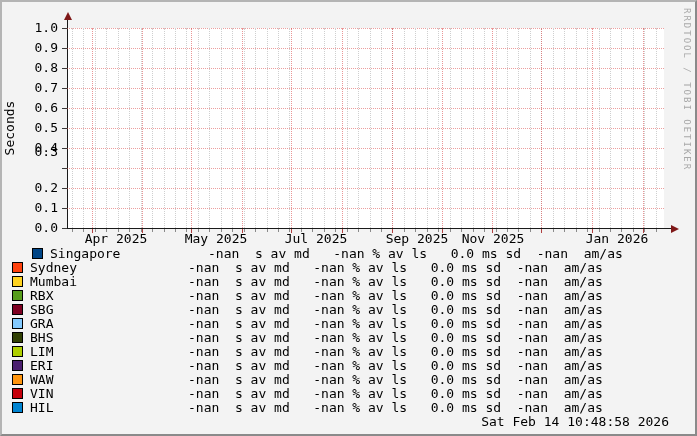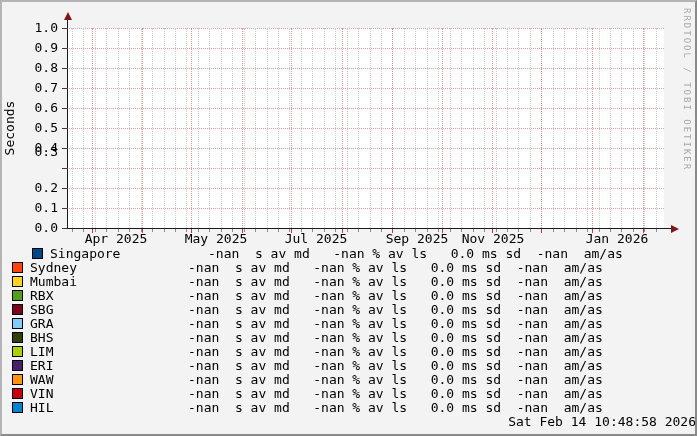--- a/index.html
+++ b/index.html
@@ -30,21 +30,21 @@
   .watermark { position:absolute; top:8px; right:3px; writing-mode:vertical-rl;
     font-size:9px; letter-spacing:2px; color:#a8a8a8; }
   .ylab { position:absolute; left:28px; width:30px; text-align:right; }
   .xlab { position:absolute; width:90px; text-align:center; top:232px; }
   .legend { position:absolute; left:0; top:247px; width:697px; }
   .lrow { position:absolute; left:0; width:697px; height:14px; }
   .swatch { position:absolute; left:12px; top:1px; width:9px; height:9px; border:1px solid #000; }
   .lname  { position:absolute; left:30px; white-space:pre; }
   .lstats { position:absolute; left:188px; white-space:pre; }
   .footer-left  { position:absolute; left:17px; top:415px; white-space:pre; }
-  .footer-right { position:absolute; right:1px; top:415px; white-space:pre; }
+  .footer-right { position:absolute; right:28px; top:415px; white-space:pre; }
 </style>
 </head>
 <body>
 
 <div class="graph">
   <div class="canvas" id="plot"></div>
 
   <div class="ylabel">Seconds</div>
   <div class="watermark">RRDTOOL / TOBI OETIKER</div>
 

